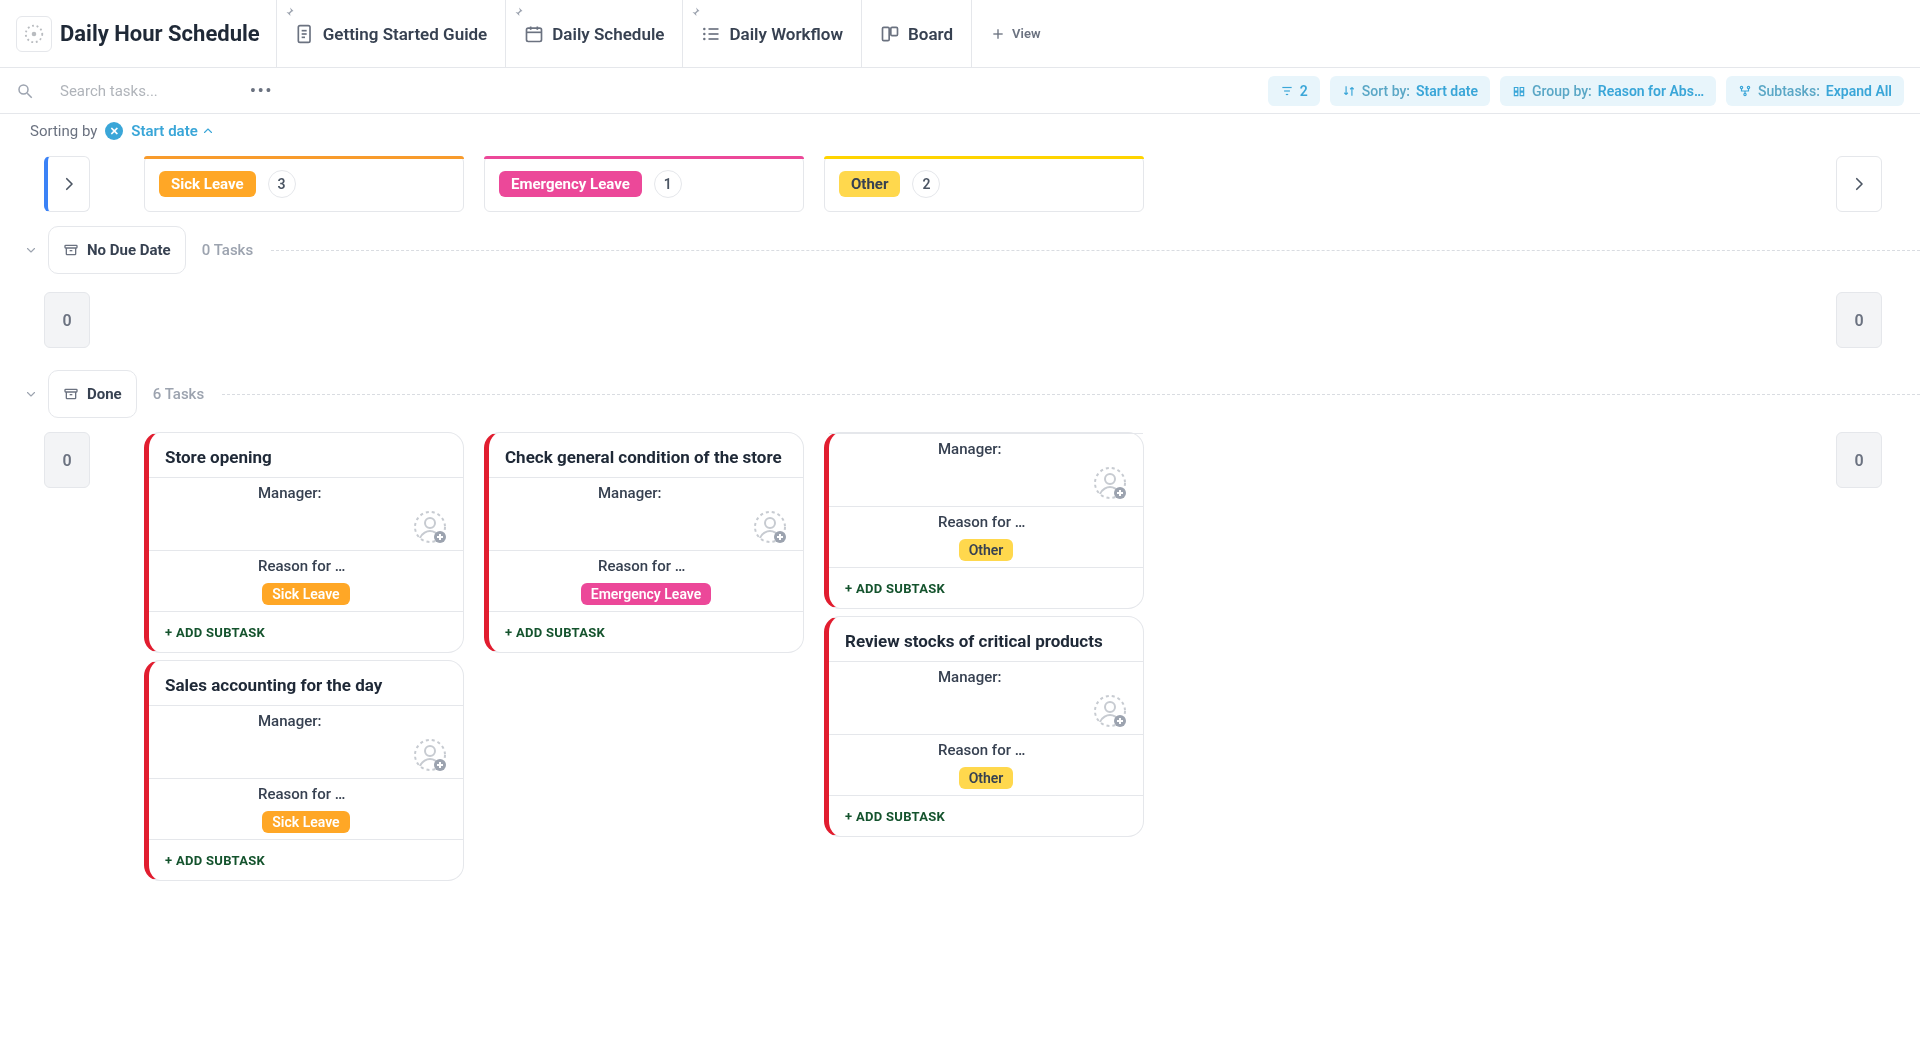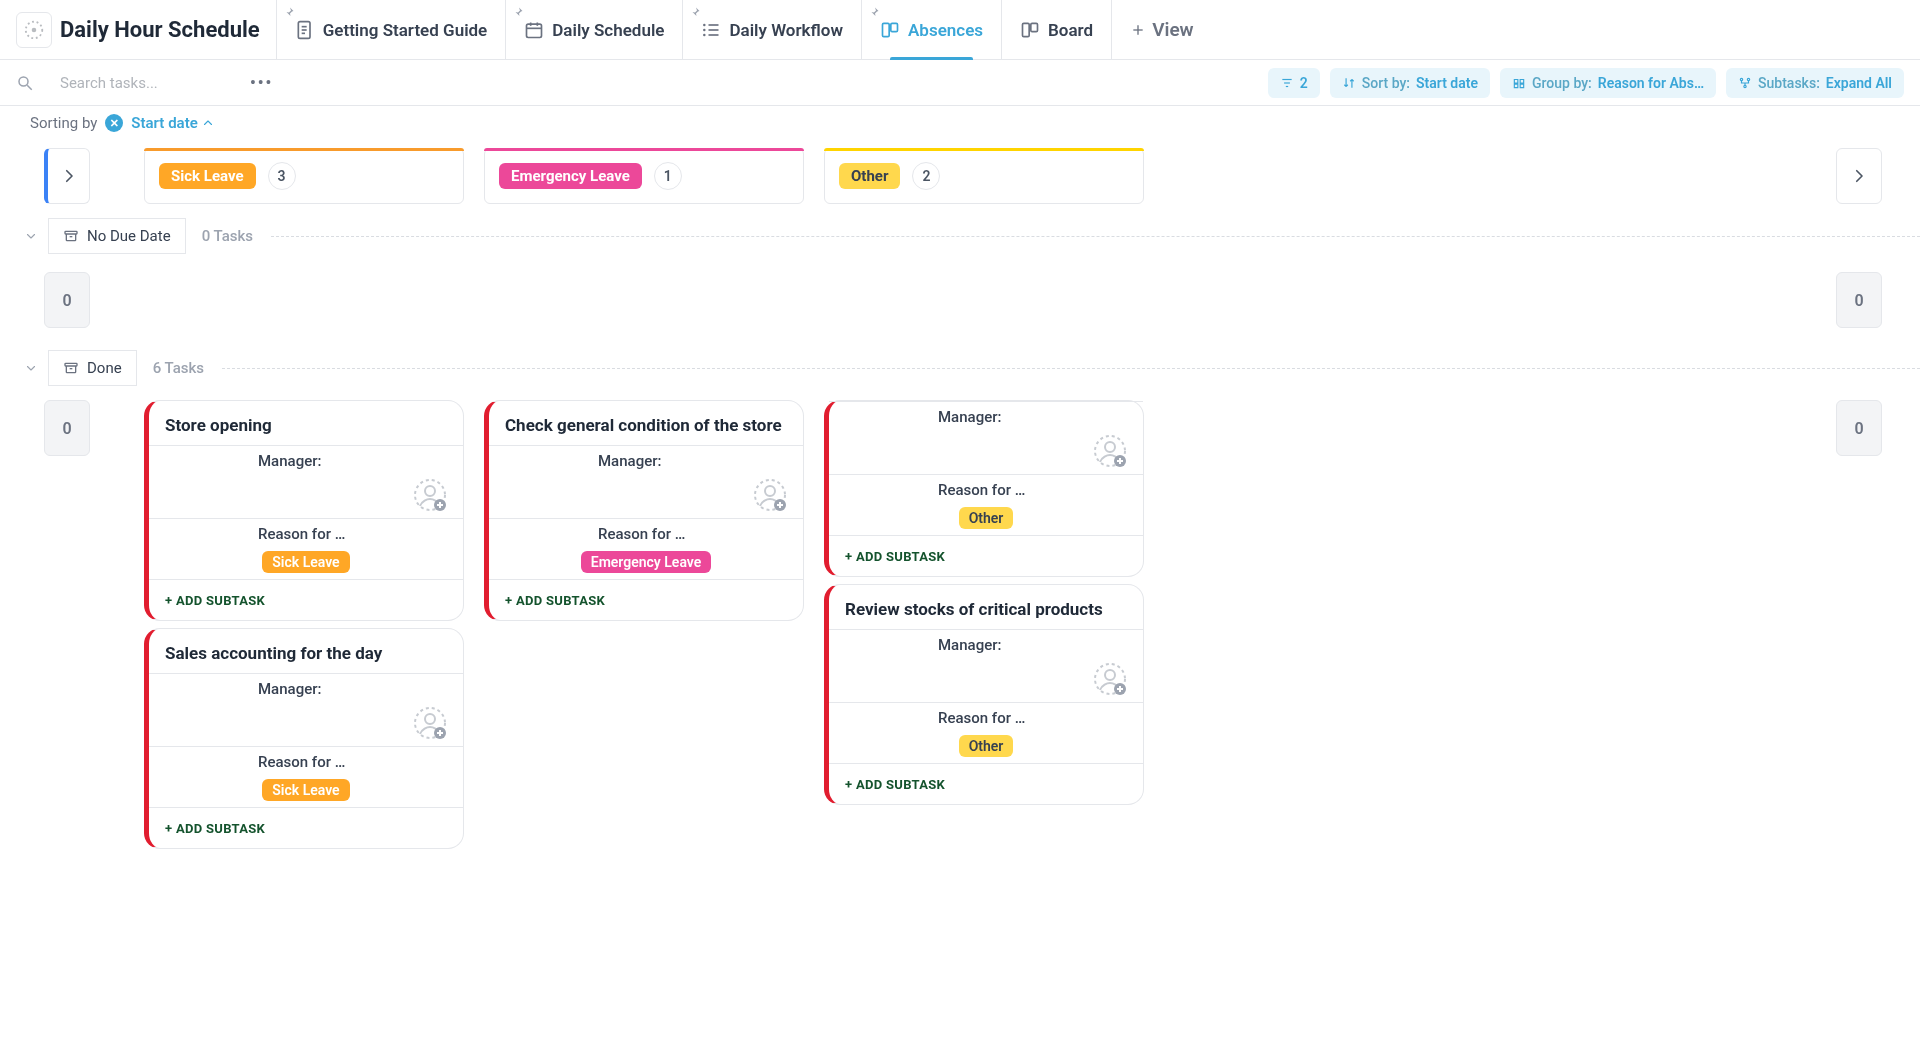--- a/index.html
+++ b/index.html
@@ -13,32 +13,32 @@
     --pink:#ec4899;
     --yellow:#ffd400;
     --yellow-tag:#ffd84d;
     --red:#e11d2f;
     --text:#1f2937;
     --faint:#f3f4f6;
   }
   *{box-sizing:border-box;font-family:-apple-system,BlinkMacSystemFont,"Segoe UI",Roboto,Helvetica,Arial,sans-serif;}
   body{margin:0;background:#fff;color:var(--text);}
   
-  .topbar{display:flex;align-items:center;gap:8px;height:60px;padding:0 16px;border-bottom:1px solid var(--border);}
+  .topbar{display:flex;align-items:center;gap:8px;height:68px;padding:0 16px;border-bottom:1px solid var(--border);}
   .logo{width:36px;height:36px;border:1px solid var(--border);border-radius:6px;display:flex;align-items:center;justify-content:center;color:#b9bcc0;}
   .logo svg{width:22px;height:22px;}
   .title{font-size:22px;font-weight:700;margin-right:8px;white-space:nowrap;}
   .tabs{display:flex;align-items:stretch;height:100%;}
   .tab{position:relative;display:flex;align-items:center;gap:8px;padding:16px 18px;border-left:1px solid var(--border);font-size:17px;font-weight:600;color:#374151;cursor:pointer;white-space:nowrap;}
   .tab .pin{position:absolute;left:6px;top:6px;color:#9ca3af;}
   .tab.active{color:var(--blue);}
   .tab.active::after{content:"";position:absolute;left:20%;right:20%;bottom:-1px;height:3px;background:var(--blue);border-radius:2px 2px 0 0;}
   .tab svg.ticon{width:20px;height:20px;color:#6b7280;}
   .tab.active svg.ticon{color:var(--blue);}
-  .addview{display:flex;align-items:center;gap:6px;padding:0 18px;border-left:1px solid var(--border);color:#6b7280;font-weight:600;font-size:19px;cursor:pointer;}
+  .addview{display:flex;align-items:center;gap:6px;padding:0 18px;border-left:1px solid var(--border);color:#6b7280;font-weight:600;font-size:13px;cursor:pointer;}
   
   .filterbar{display:flex;align-items:center;height:46px;padding:0 16px;border-bottom:1px solid var(--border);gap:10px;}
   .search{display:flex;align-items:center;gap:24px;color:#9ca3af;font-size:15px;flex:0 0 220px;}
   .search input{border:none;outline:none;font-size:15px;width:160px;color:#374151;}
   .search input::placeholder{color:#b0b4ba;}
   .more-dots{color:#6b7280;letter-spacing:2px;font-weight:700;cursor:pointer;padding:4px;}
   .spacer{flex:1;}
   .chip{display:inline-flex;align-items:center;gap:6px;background:var(--blue-bg);color:var(--blue);font-size:14px;font-weight:600;height:30px;padding:0 12px;border-radius:6px;cursor:pointer;white-space:nowrap;}
   .chip .label{color:#5aa7c6;font-weight:500;}
   .chip .val{color:var(--blue);font-weight:600;}
@@ -59,21 +59,21 @@
   .colhead.pink::before{background:var(--pink);}
   .colhead.yellow::before{background:var(--yellow);}
   .tag{display:inline-flex;align-items:center;padding:4px 12px;border-radius:6px;font-weight:700;font-size:15px;color:#fff;}
   .tag.orange{background:var(--orange-bg);}
   .tag.pink{background:var(--pink);}
   .tag.yellow{background:var(--yellow-tag);color:#374151;}
   .count{min-width:28px;height:28px;border:1px solid var(--border);border-radius:14px;display:inline-flex;align-items:center;justify-content:center;font-size:14px;color:#4b5563;font-weight:600;}
   
   .section{display:flex;align-items:center;gap:10px;padding:14px 0 10px 24px;}
   .caret{color:#9ca3af;cursor:pointer;width:14px;text-align:center;}
-  .sec-box{display:inline-flex;align-items:center;gap:8px;height:36px;padding:0 14px;border:1px solid var(--border);border-radius:0;font-weight:400;font-size:15px;color:#374151;background:#fff;}
+  .sec-box{display:inline-flex;align-items:center;gap:8px;height:48px;padding:0 14px;border:1px solid var(--border);border-radius:10px;font-weight:700;font-size:15px;color:#374151;background:#fff;}
   .sec-box svg{width:16px;height:16px;color:#6b7280;}
   .sec-count{color:#9ca3af;font-size:15px;font-weight:500;margin-left:6px;}
   .dashline{flex:1;border-top:1px dashed #d9dce1;margin-left:8px;}
   
   .zerorow{display:grid;grid-template-columns:80px repeat(3,320px) 1fr 60px;gap:20px;padding:8px 24px 8px 44px;}
   .zero{width:46px;height:56px;border:1px solid var(--border);background:var(--faint);border-radius:6px;display:flex;align-items:center;justify-content:center;color:#6b7280;font-weight:600;}
   
   .cardrow{display:grid;grid-template-columns:80px repeat(3,320px) 1fr 60px;gap:20px;padding:4px 24px 0 44px;align-items:start;}
   .leftzero-col{display:flex;align-items:flex-start;}
   .card{border:1px solid var(--border);border-left:5px solid var(--red);border-radius:16px;background:#fff;margin-bottom:7px;}
@@ -200,29 +200,20 @@
     </div>
     <div class="tab">
       <svg class="pin" width="12" height="12" viewBox="0 0 24 24">
           <use href="#i-pin"></use>
         </svg>
       <svg class="ticon" viewBox="0 0 24 24">
           <use href="#i-list"></use>
         </svg>
       <span>Daily Workflow</span>
     </div>
-    <div class="tab active">
-      <svg class="pin" width="12" height="12" viewBox="0 0 24 24">
-          <use href="#i-pin"></use>
-        </svg>
-      <svg class="ticon" viewBox="0 0 24 24">
-          <use href="#i-board"></use>
-        </svg>
-      <span>Absences</span>
-    </div>
     <div class="tab">
       <svg class="ticon" viewBox="0 0 24 24">
           <use href="#i-board"></use>
         </svg>
       <span>Board</span>
     </div>
     <div class="addview">
       <svg width="16" height="16" viewBox="0 0 24 24">
           <use href="#i-plus"></use>
         </svg>

